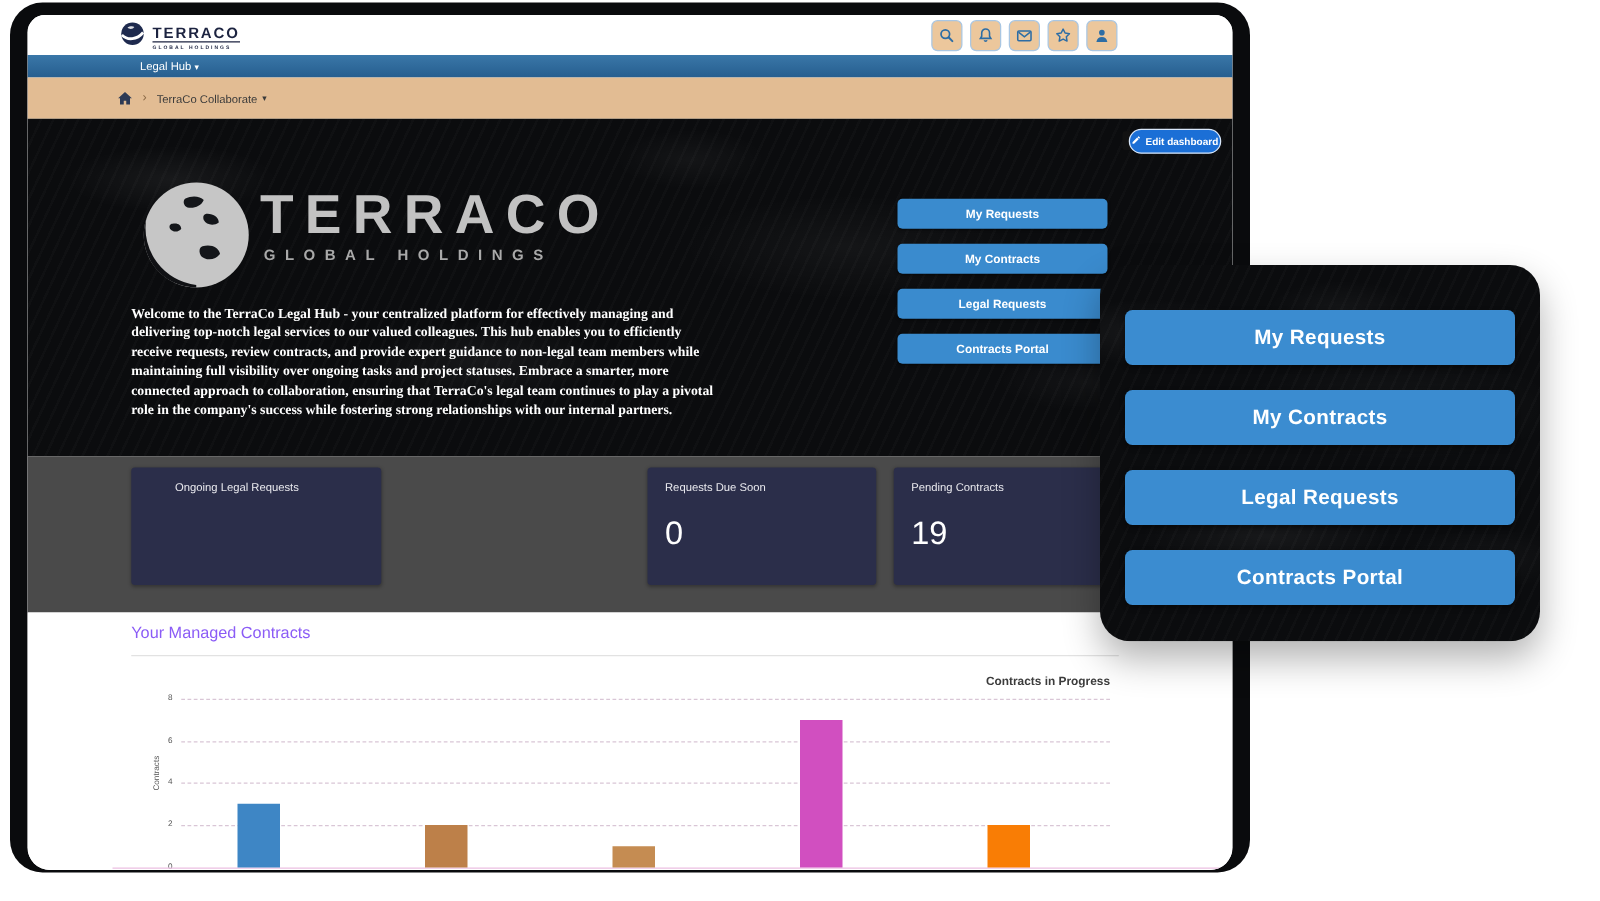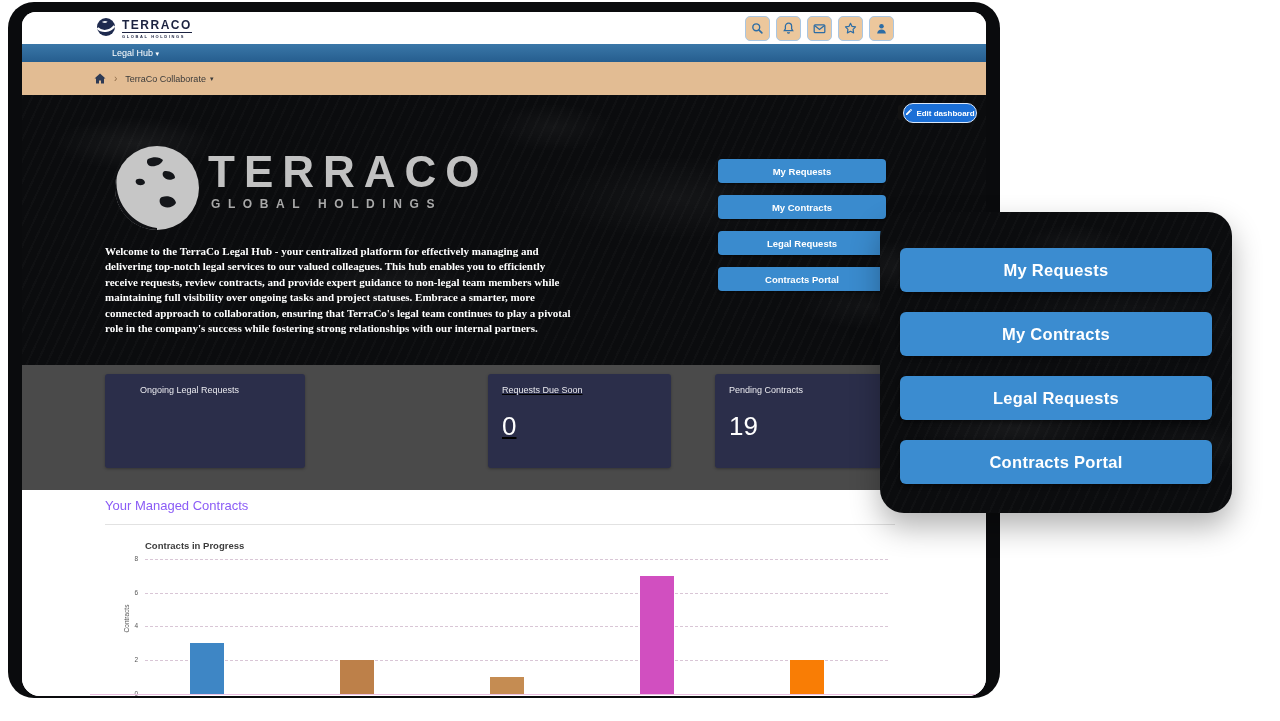--- a/index.html
+++ b/index.html
@@ -70,21 +70,21 @@
   .stats { position:absolute; left:0; top:353px; width:100%; height:125px; background:#4a4a4a; }
   .stat-card { position:absolute; top:9px; height:94px; background:#2b2e4a; border-radius:3px;
             padding:11px 14px; box-shadow:0 1px 3px rgba(0,0,0,.3); }
   .stat-label { font-size:9px; color:#e9e9ee; }
   .stat-value { font-size:26px; color:#ffffff; margin-top:16px; }
 
   
   .contracts { position:absolute; left:0; top:478px; width:100%; height:206px; background:#fff; }
   .section-heading { position:absolute; left:83px; top:8px; font-size:13px; color:#8b5cf6; }
   .section-divider { position:absolute; left:83px; top:34px; width:790px; height:1px; background:#e2e2e2; }
-  .chart-title { position:absolute; left:123px; top:50px; width:743px; text-align:left;
+  .chart-title { position:absolute; left:123px; top:50px; width:743px; text-align:right;
             font-size:9.5px; font-weight:bold; color:#3c3c3c; }
   .gridline { position:absolute; left:123px; width:743px; height:0; border-top:1px dashed #d9c6d6; }
   .ytick { position:absolute; left:96px; width:20px; text-align:right; font-size:6.5px; color:#555; }
   .ylabel { position:absolute; left:74px; top:125px; width:60px; font-size:6.5px; color:#555;
             transform:rotate(-90deg); transform-origin:center; text-align:center; }
   .baseline { position:absolute; left:68px; top:204px; width:895px; height:1px; background:#ecc0e2; }
   .bar { position:absolute; width:34px; }
 
   
   .overlay { position:absolute; left:880px; top:212px; width:352px; height:301px; border-radius:24px;
@@ -196,21 +196,21 @@
             <div class="hero-btn">My Contracts</div>
             <div class="hero-btn">Legal Requests</div>
             <div class="hero-btn">Contracts Portal</div>
           </div>
       </div>
 
       <div class="stats" id="stats-band">
           <div class="stat-card" style="left: 83px; width: 200px; padding-left: 35px;">
             <div class="stat-label">Ongoing Legal Requests</div>
           </div>
-          <div class="stat-card" style="left: 466px; width: 183px; text-decoration: underline;">
+          <div class="stat-card" style="left: 496px; width: 183px;">
             <div class="stat-label">Requests Due Soon</div>
             <div class="stat-value">0</div>
           </div>
           <div class="stat-card" style="left: 693px; width: 182px;">
             <div class="stat-label">Pending Contracts</div>
             <div class="stat-value">19</div>
           </div>
         </div>
 
       <div class="contracts">

